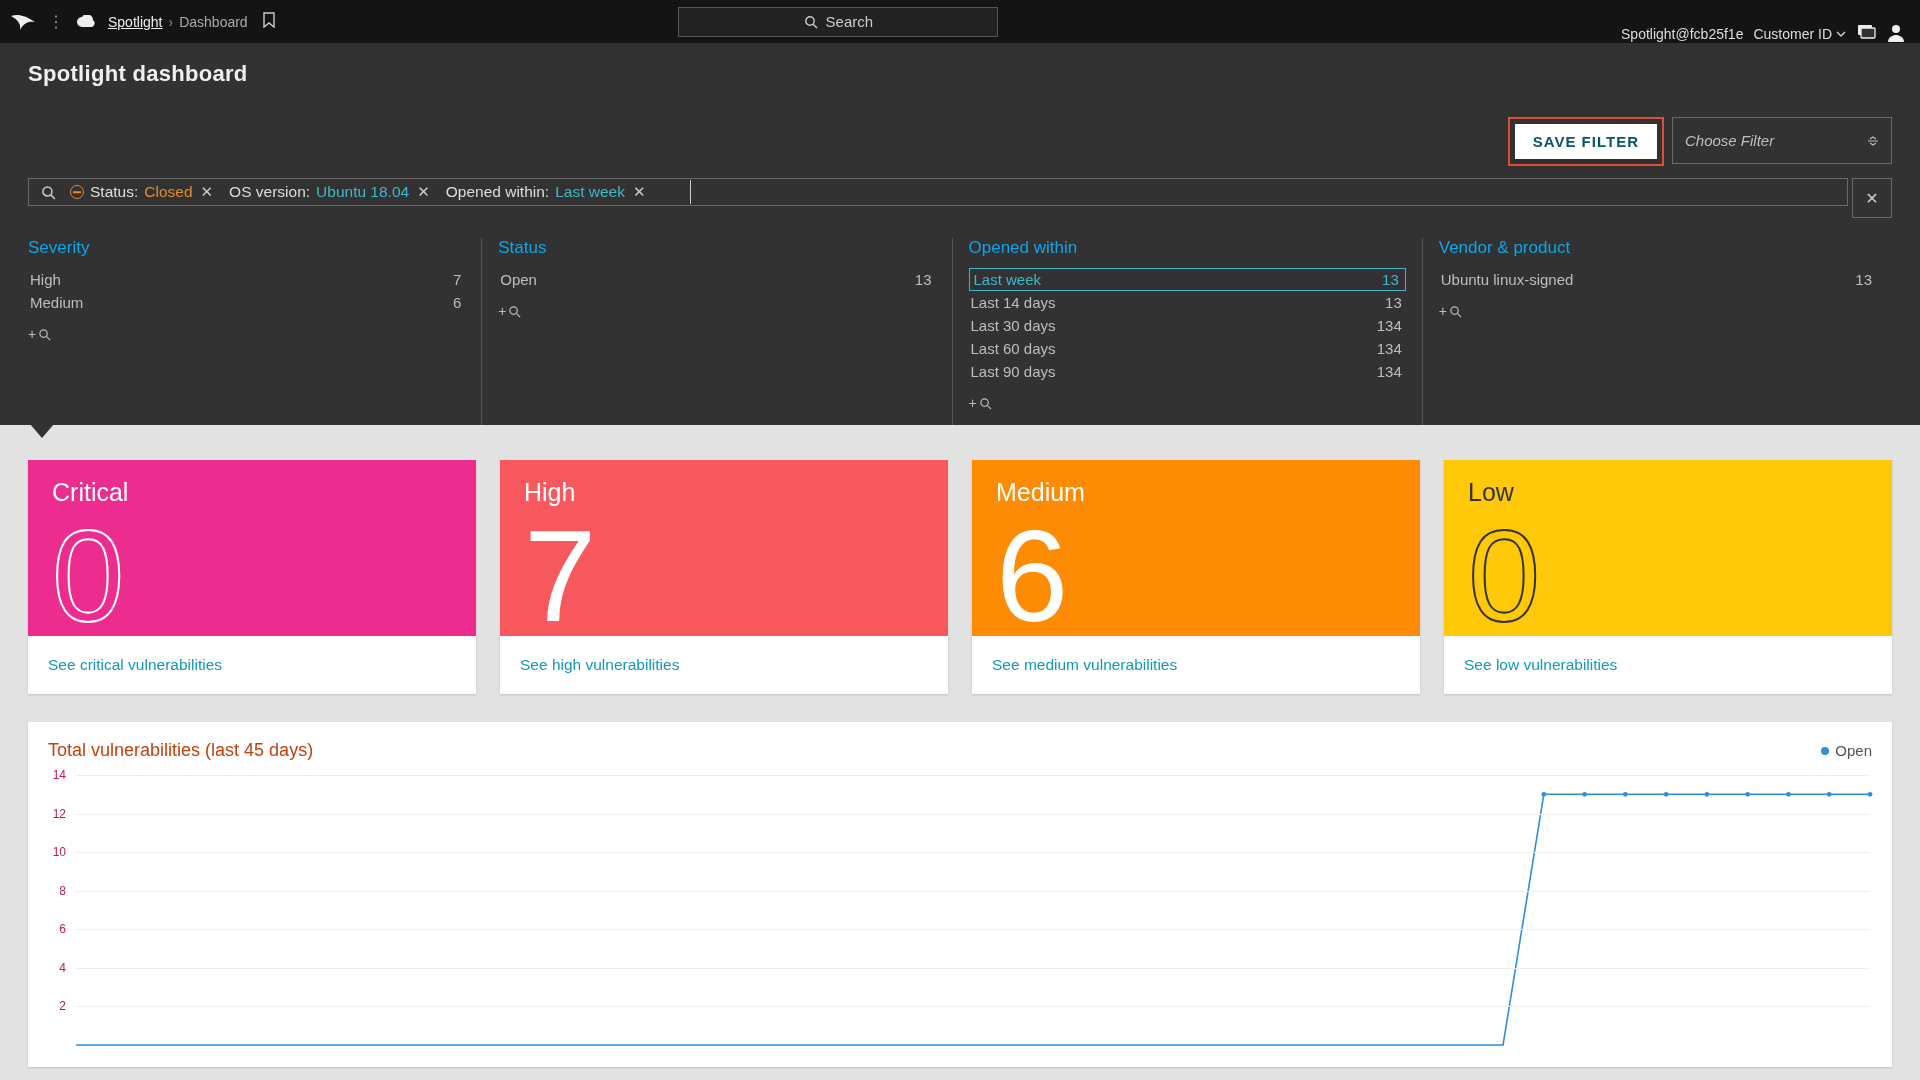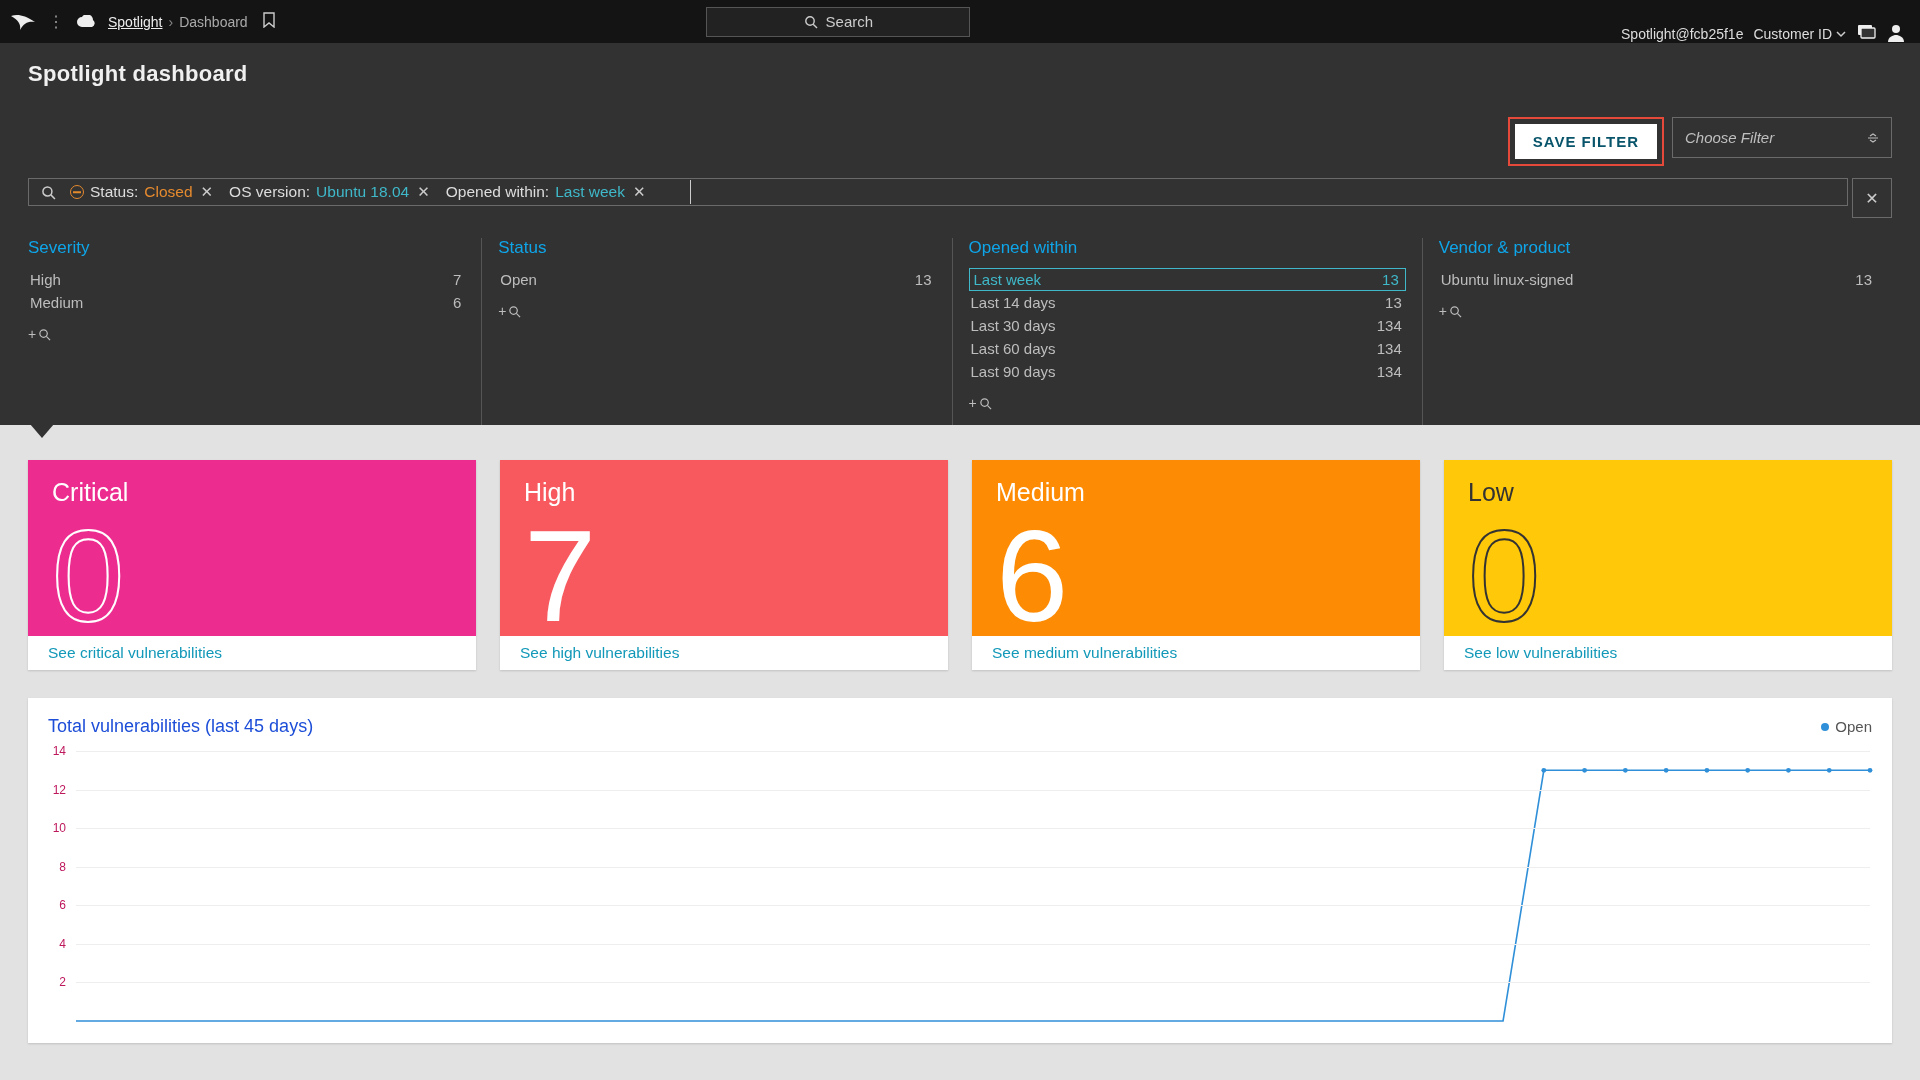--- a/index.html
+++ b/index.html
@@ -21,21 +21,21 @@
   .cloud-icon svg { display:block; }
   .breadcrumb { display:flex; align-items:center; gap:6px; margin-left:4px; }
   .breadcrumb .bc-link { color:#eee; text-decoration:underline; cursor:pointer; }
   .breadcrumb .bc-sep { color:#888; }
   .breadcrumb .bc-current { color:#aaa; }
   .bookmark-icon { margin-left:6px; color:#bbb; }
 
   .spacer-grow { flex:1; }
 
   .global-search {
-    width: 264px; height:30px;
+    width: 320px; height:30px;
     background:#222; border:1px solid #555;
     display:flex; align-items:center; justify-content:center;
     gap:8px; color:#ccc; font-size:15px;
     margin-right: 220px;
   }
 
   .top-right { display:flex; align-items:center; gap:10px; color:#ddd; font-size:14px;margin-top:24px; }
   .cust-id { display:flex; align-items:center; gap:4px; cursor:pointer; }
   .top-icon { color:#eee; }
 
@@ -46,21 +46,21 @@
   .filter-row { display:flex; justify-content:flex-end; gap:8px; margin-top:30px; }
   .save-filter-wrap {
     border:2px solid #e4493a; padding:5px; background:transparent;
   }
   .save-filter-btn {
     background:#fff; color:#08546a; border:none;
     padding: 9px 18px; font-size:15px; font-weight:700; letter-spacing:1px;
     cursor:pointer;
   }
   .choose-filter {
-    width:220px; height:41px; border:1px solid #6a6a6a; background:transparent;
+    width:220px; height:47px; border:1px solid #6a6a6a; background:transparent;
     color:#bfbfbf; font-style:italic; font-size:15px;
     display:flex; align-items:center; justify-content:space-between;
     padding:0 12px; cursor:pointer;
   }
 
   .query-bar-row { display:flex; gap:4px; margin-top:12px; }
   .query-bar {
     flex:1; height:28px; border:1px solid #6a6a6a; background:transparent;
     display:flex; align-items:center; padding:0 12px; gap:14px;
     font-size:15.5px; color:#ddd;
@@ -109,26 +109,26 @@
   .vhead.high     { background:#f7595e; }
   .vhead.medium   { background:#fd8b04; }
   .vhead.low      { background:#ffc808; }
   .vnum.outline {
     color:transparent; -webkit-text-stroke:2px #fff;
   }
   .vnum.outline-dark {
     color:transparent; -webkit-text-stroke:2px #333;
   }
   .vhead.low .vlabel { color:#333; }
-  .vlink { padding:8px 20px; color:#1298b8; font-size:15.5px; cursor:pointer; }
+  .vlink { padding:20px 20px; color:#1298b8; font-size:15.5px; cursor:pointer; }
 
   
   .chart-panel { margin:28px 28px 0 28px; background:#fff; padding:18px 20px 22px 20px; box-shadow:0 1px 2px rgba(0,0,0,0.15); }
   .chart-header { display:flex; justify-content:space-between; align-items:center; }
-  .chart-title { font-size:18px; color:#1d4ed8; }
+  .chart-title { font-size:18px; color:#c2410c; }
   .legend { display:flex; align-items:center; gap:6px; font-size:15px; color:#555; }
   .legend-dot { width:8px; height:8px; border-radius:50%; background:#2f8fd8; display:inline-block; }
   .chart-area { position:relative; height:270px; margin-top:14px; margin-left:28px; margin-right:2px; }
   .gridline { position:absolute; left:0; right:0; height:1px; background:#eee; }
   .ylabel { position:absolute; right:100%; transform:translateY(-50%); padding-right:10px; font-size:12px; color:#be185d; }
   svg.plot { position:absolute; left:0; top:0; width:100%; height:100%; overflow:visible; }
 </style>
 </head>
 <body>
 

